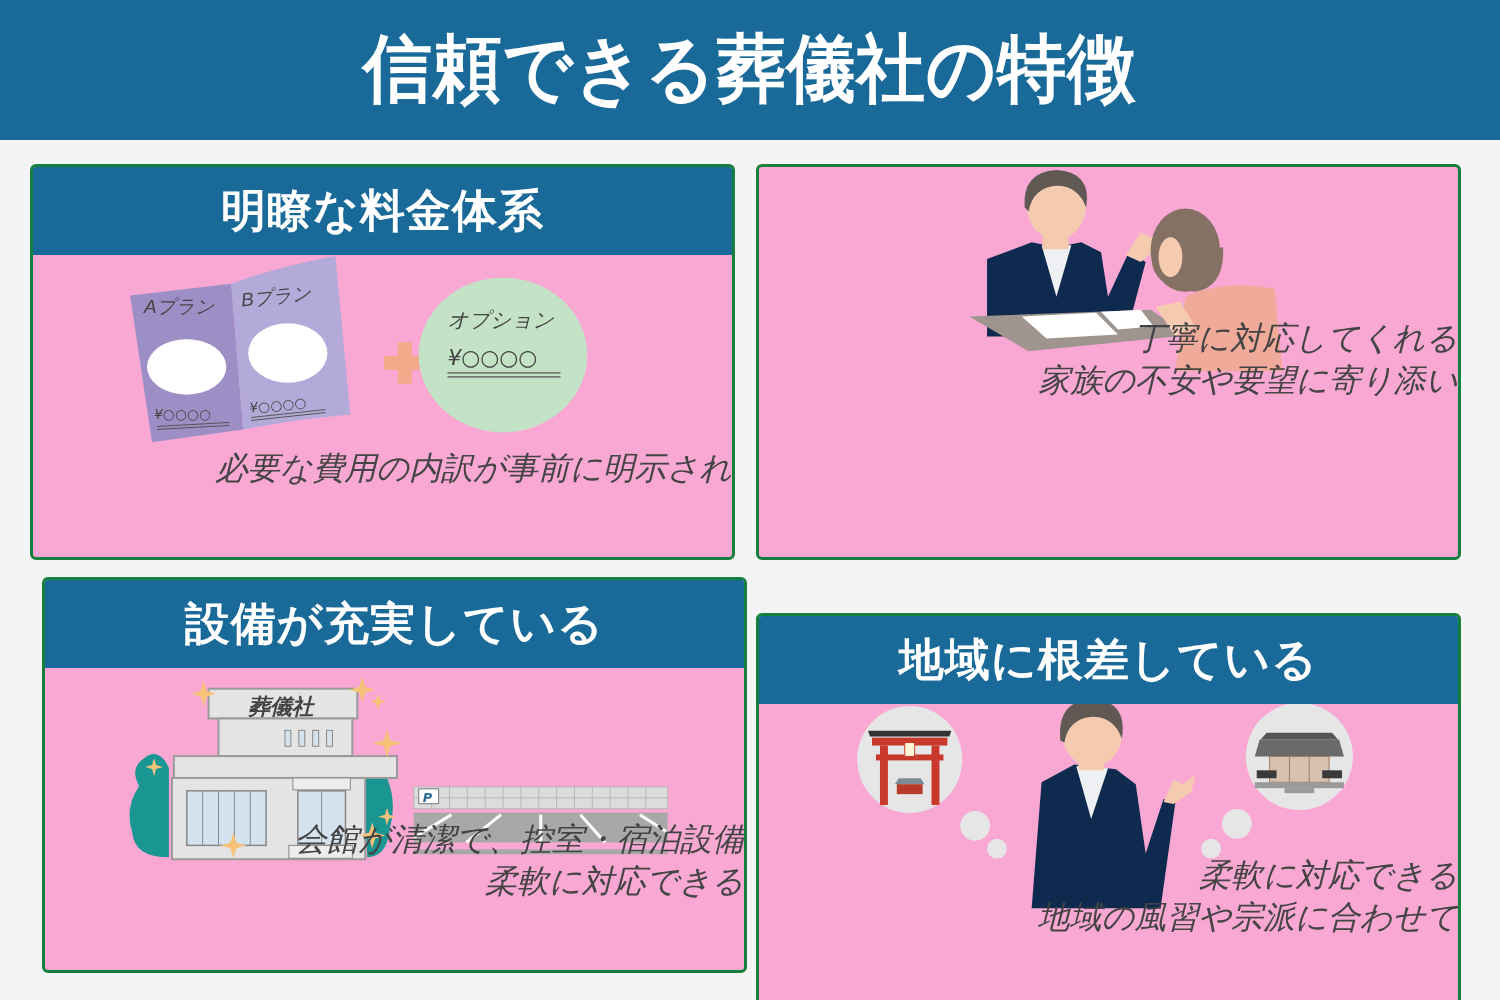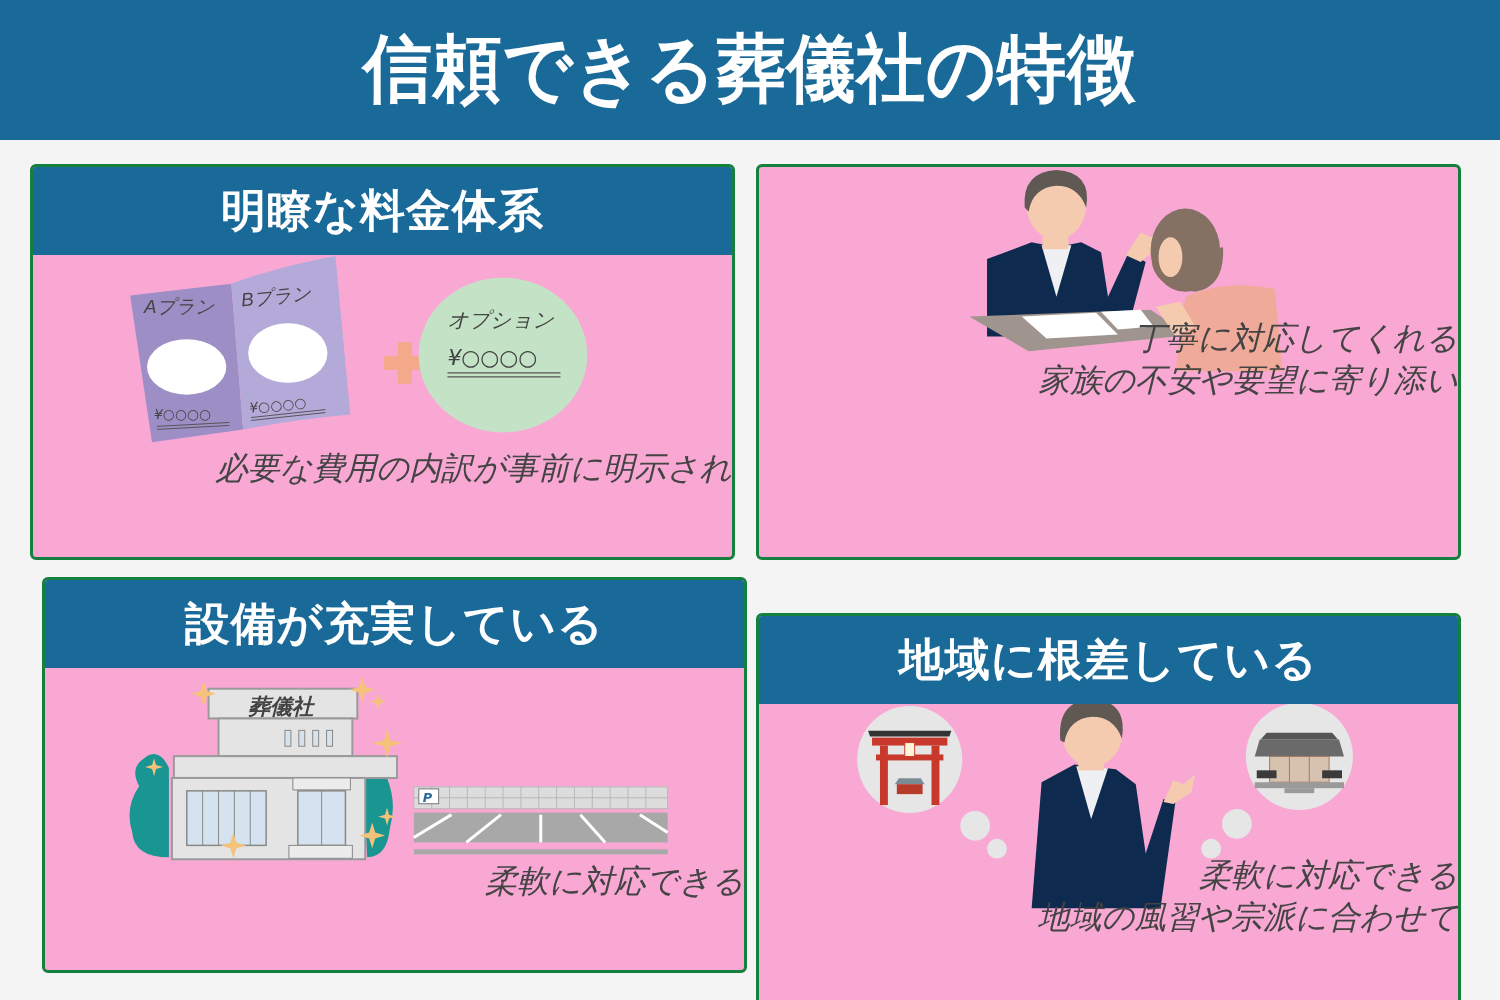--- a/index.html
+++ b/index.html
@@ -183,20 +183,21 @@
           <line x1="372" y1="170" x2="410" y2="147"></line>
           <line x1="425" y1="175" x2="460" y2="147"></line>
           <line x1="500" y1="175" x2="500" y2="147"></line>
           <line x1="565" y1="175" x2="540" y2="147"></line>
           <line x1="628" y1="165" x2="600" y2="147"></line>
         </g>
         <rect x="372" y="182" width="256" height="5" fill="#a8a8a8"></rect>
       </g>
     </svg>
     <div class="desc">
+      <span>会館が清潔で、控室・宿泊設備</span>
       <span>柔軟に対応できる</span>
     </div>
   </div>
 </div>
 
 <div class="card" id="card4">
   <div class="card-head">
     <h2>地域に根差している</h2>
   </div>
   <div class="card-body">

